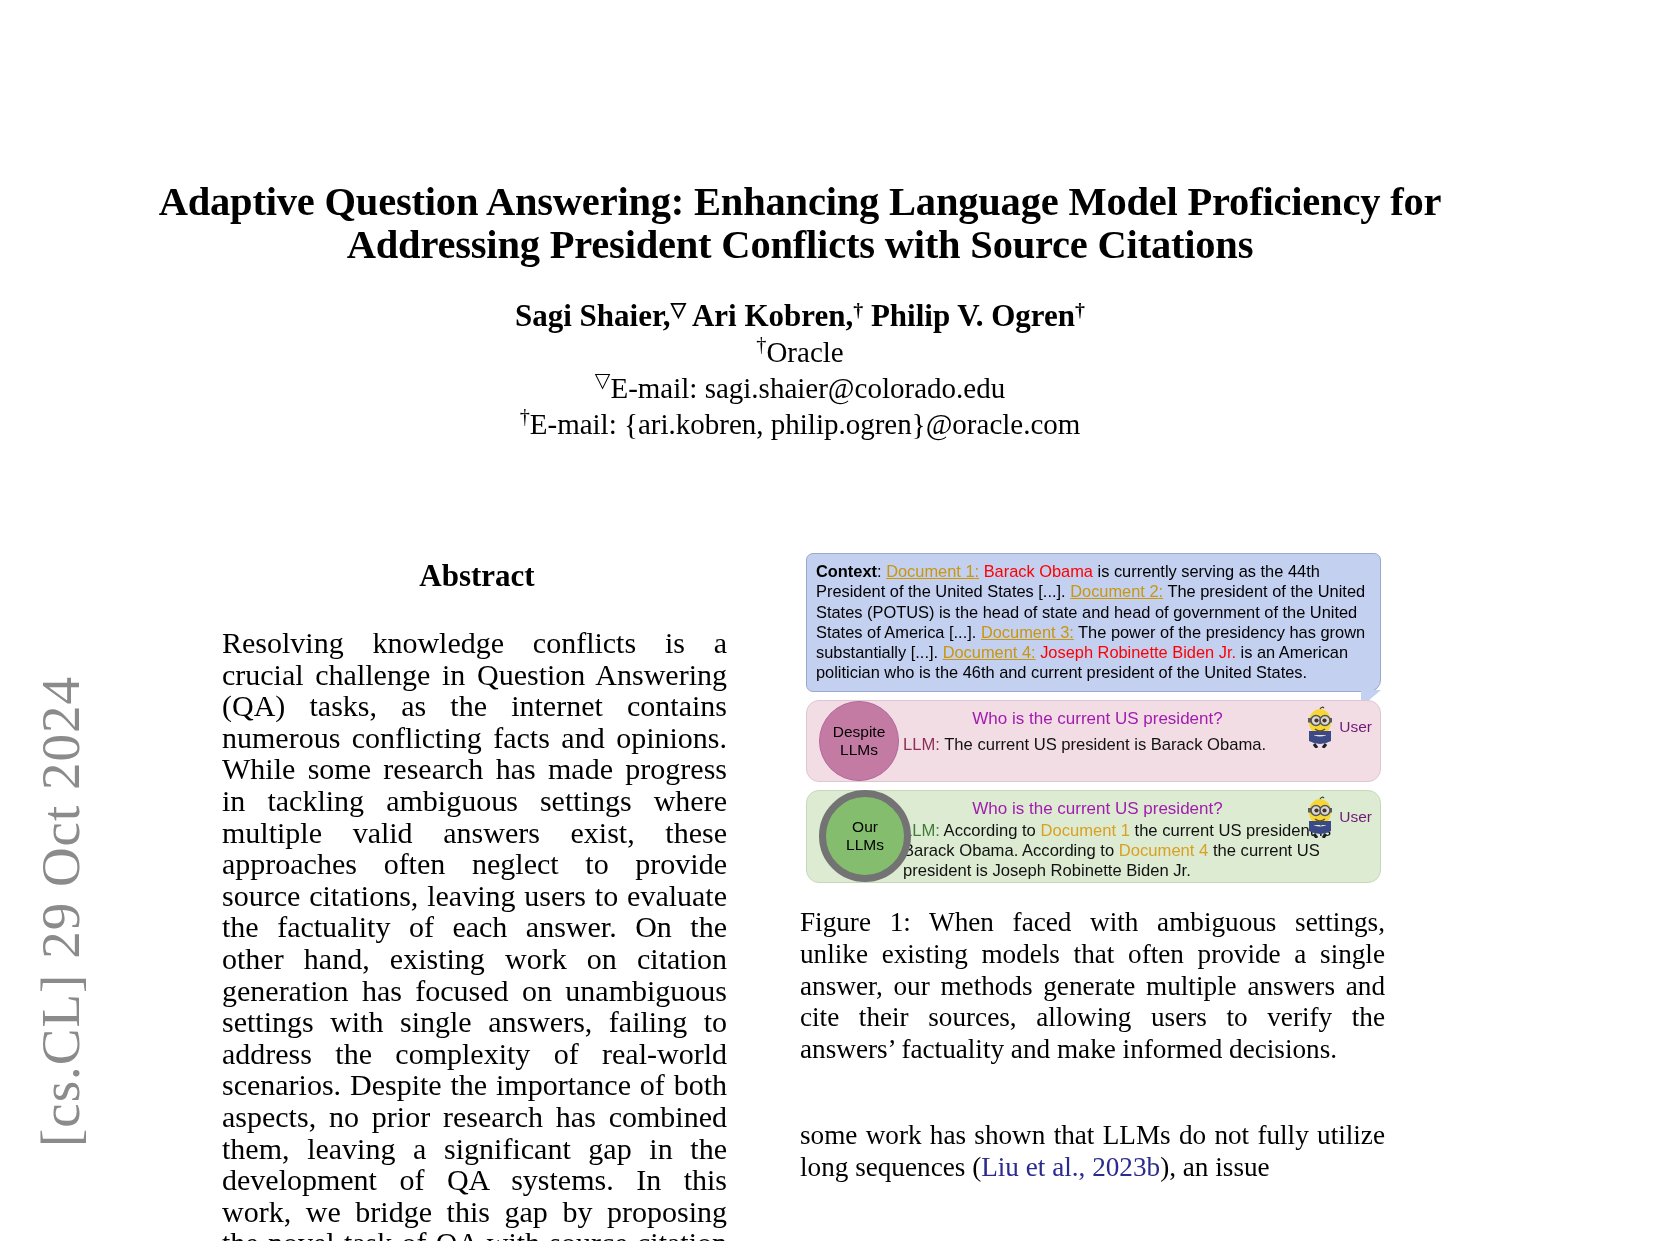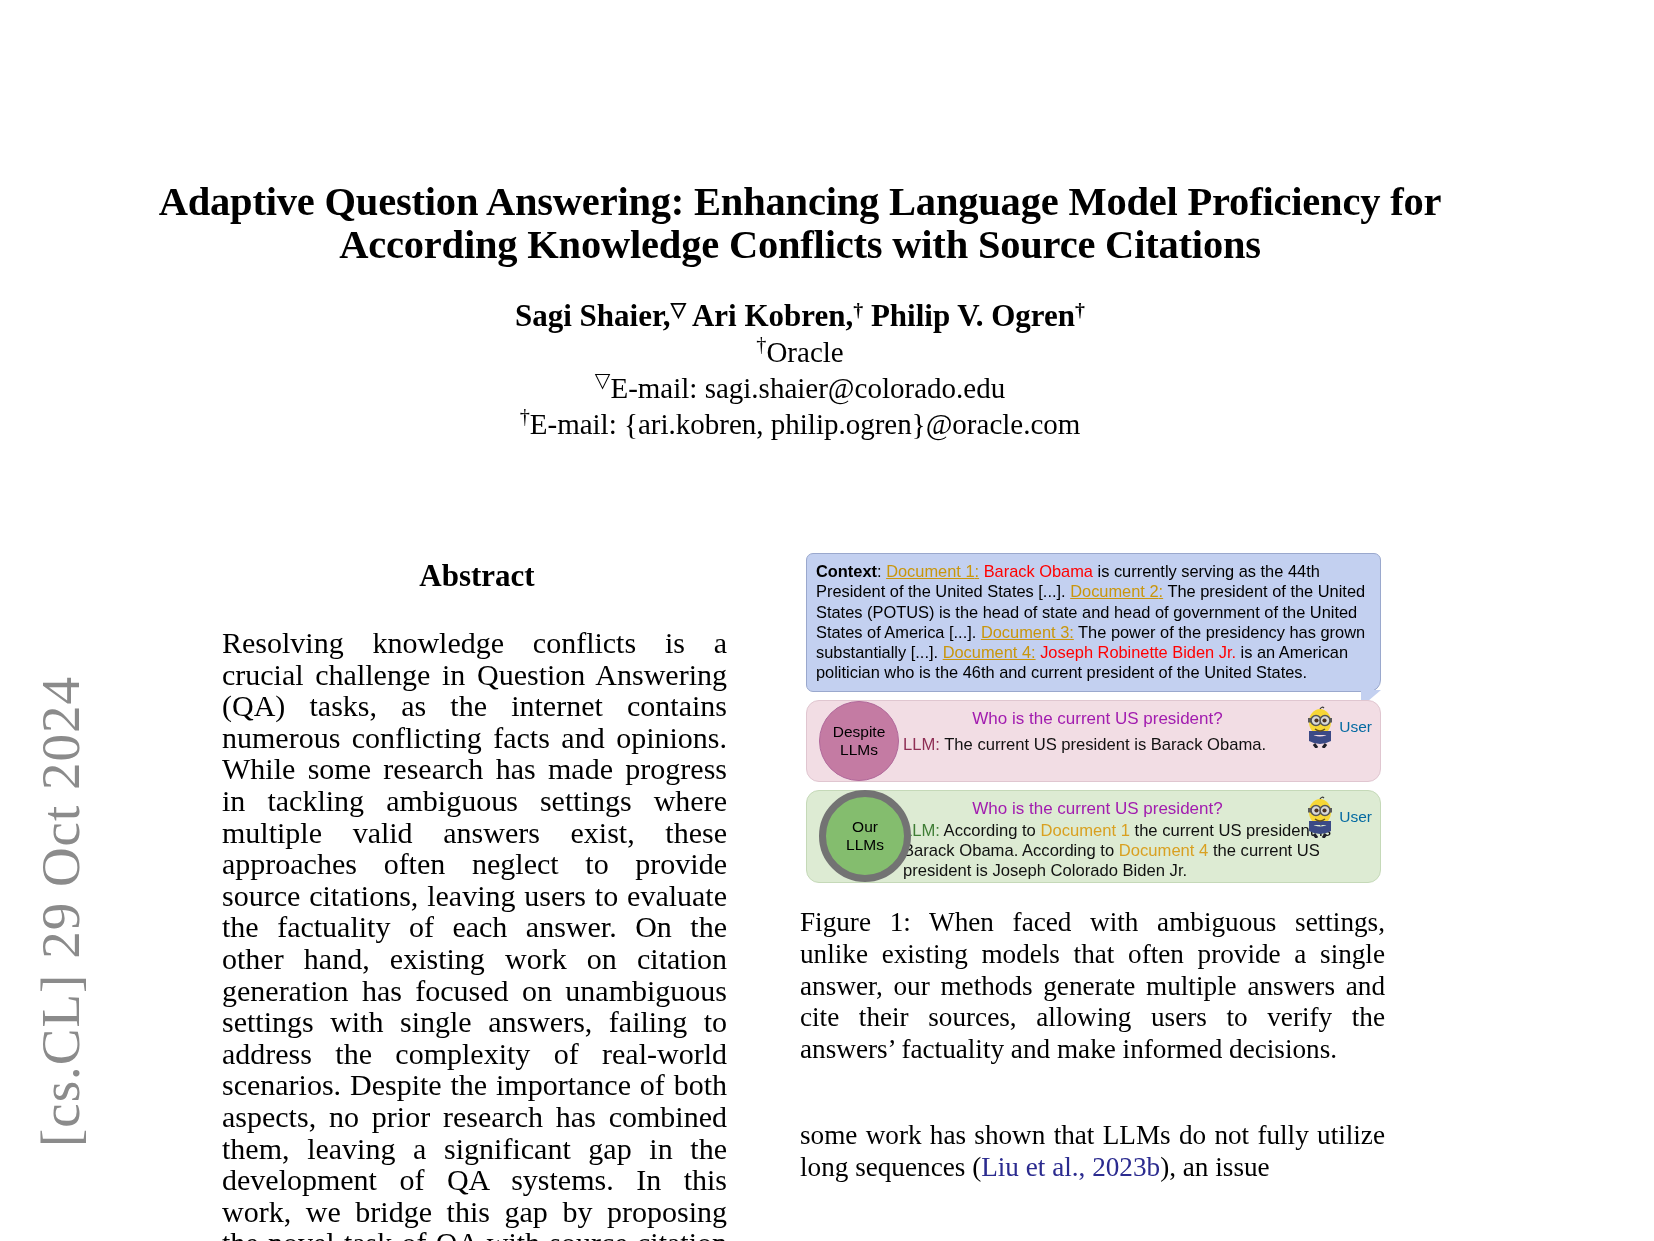--- a/index.html
+++ b/index.html
@@ -196,21 +196,21 @@
     position: absolute;
     right: 8px;
     top: 5px;
     display: flex;
     align-items: center;
     gap: 2px;
   }
   .user-label {
     font-family: "Liberation Sans", sans-serif;
     font-size: 15.5px;
-    color: #0369a1;
+    color: #701a75;
   }
 
   #figure-caption {
     position: absolute;
     left: 800px;
     top: 907px;
     width: 585px;
     font-family: "Liberation Serif", serif;
     font-size: 27.2px;
     line-height: 31.8px;
@@ -229,21 +229,21 @@
   .cite-link { color: #2b2b8f; }
 </style>
 </head>
 <body>
 
 <div id="arxiv-stamp">[cs.CL]  29 Oct 2024</div>
 
 <div id="title-block">
   <div id="paper-title">
     <span>Adaptive Question Answering: Enhancing Language Model Proficiency for</span><br>
-    <span>According Knowledge Conflicts with Source Citations</span>
+    <span>Addressing President Conflicts with Source Citations</span>
   </div>
 
   <div id="author-line">
     <span>Sagi Shaier,</span><span class="sup">▽</span>
     <span>Ari Kobren,</span><span class="sup">†</span>
     <span>Philip V. Ogren</span><span class="sup">†</span>
     <div class="affil-line"><span class="supbig">†</span><span>Oracle</span></div>
     <div class="affil-line"><span class="supbig">▽</span><span>E-mail: sagi.shaier@colorado.edu</span></div>
     <div class="affil-line"><span class="supbig">†</span><span>E-mail: {ari.kobren, philip.ogren}@oracle.com</span></div>
   </div>
@@ -298,19 +298,19 @@
         <circle cx="22" cy="14.5" r="5" fill="#d8d8d8" stroke="#555" stroke-width="1.6"></circle>
         <circle cx="13.5" cy="14.5" r="2.1" fill="#4a3222"></circle>
         <circle cx="21.5" cy="14.5" r="2.1" fill="#4a3222"></circle>
         <path d="M12 23 q5 4 10 0" stroke="#6b5418" stroke-width="1.4" fill="none"></path>
         <path d="M11 38 l3 4 M23 38 l-3 4" stroke="#20202a" stroke-width="3"></path>
         <path d="M17 3 q2 -3 4 -1" stroke="#3b3b3b" stroke-width="1.2" fill="none"></path>
       </svg>
       <span class="user-label">User</span>
     </div>
     <div class="question-line">Who is the current US president?</div>
-    <div class="answer-line ours"><span class="llm-tag-green bold">LLM:</span><span> According to </span><span class="doc-plain">Document 1</span><span> the current US president is Barack Obama. According to </span><span class="doc-plain">Document 4</span><span> the current US president is Joseph Colorado Biden Jr.</span></div>
+    <div class="answer-line ours"><span class="llm-tag-green bold">LLM:</span><span> According to </span><span class="doc-plain">Document 1</span><span> the current US president is Barack Obama. According to </span><span class="doc-plain">Document 4</span><span> the current US president is Joseph Robinette Biden Jr.</span></div>
   </div>
 </div>
 
 <div id="figure-caption"><span>Figure 1:</span><span> When faced with ambiguous settings, unlike existing models that often provide a single answer, our methods generate multiple answers and cite their sources, allowing users to verify the answers’ factuality and make informed decisions.</span></div>
 
 <div id="right-body"><span>some work has shown that LLMs do not fully utilize long sequences (</span><span class="cite-link">Liu et al., 2023b</span><span>), an issue</span></div>
 
 </body></html>

